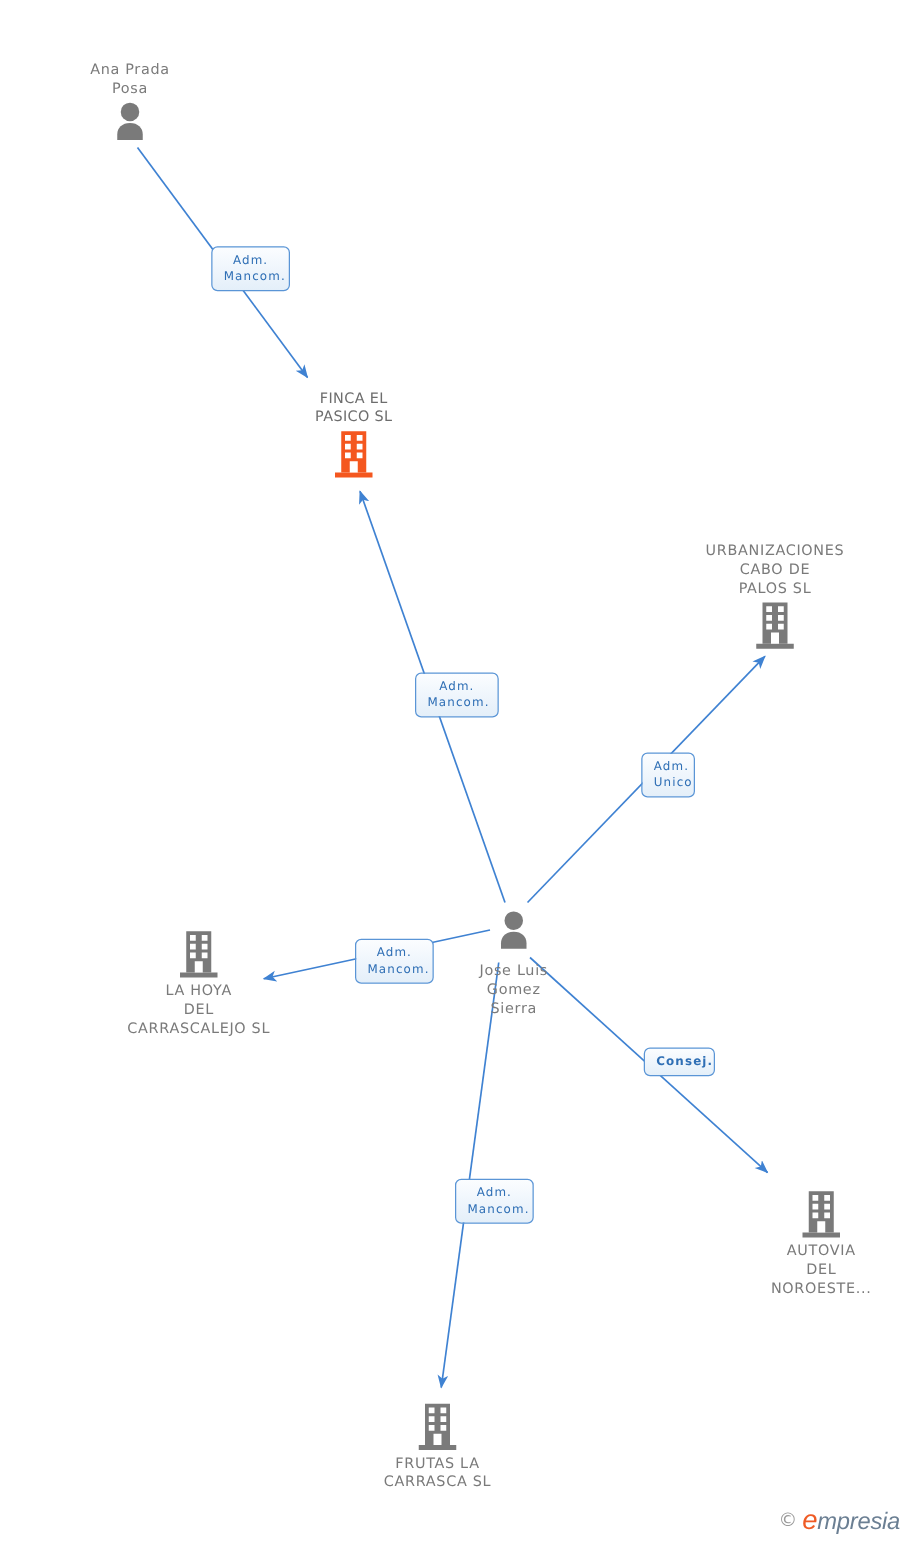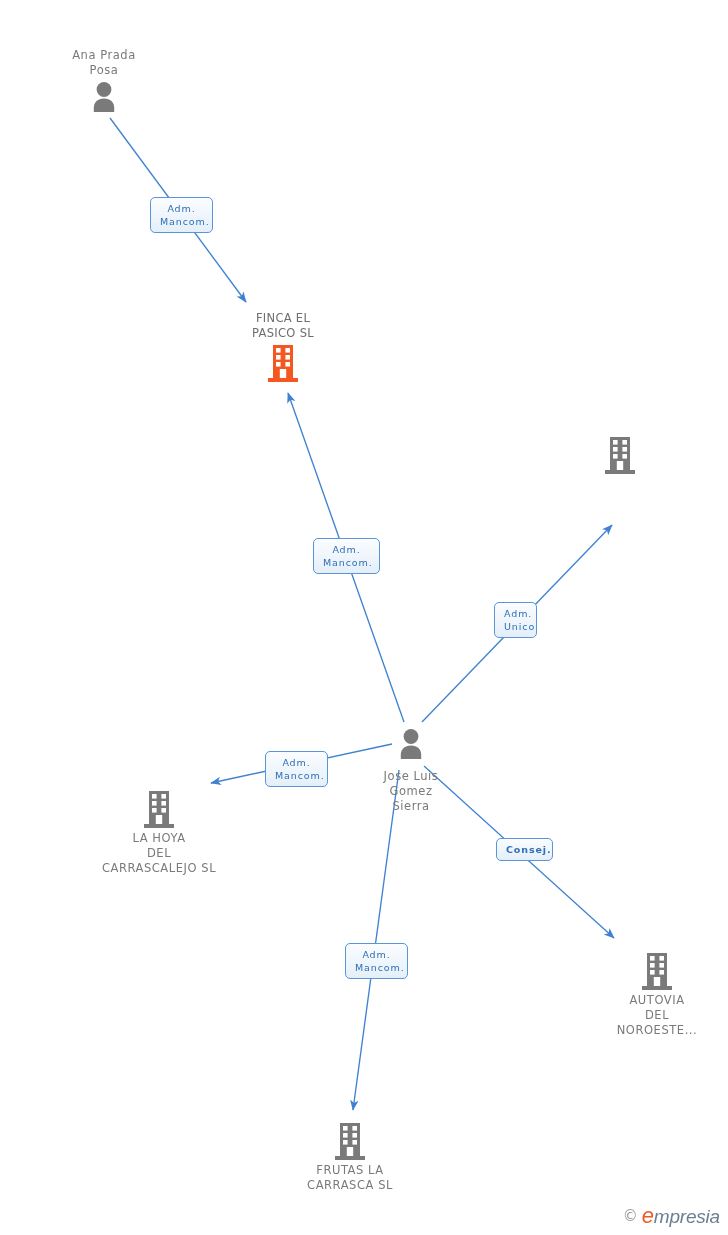--- a/index.html
+++ b/index.html
@@ -66,20 +66,21 @@
     border-radius: 5px;
     background: linear-gradient(to bottom, #fbfdff 0%, #eef5fc 55%, #e4eff9 100%);
     color: #2f6fb5;
     font-size: 9.5px;
     letter-spacing: 0.9px;
     text-align: center;
     line-height: 13px;
     padding: 4px 9px;
     white-space: pre-line;
     box-sizing: border-box;
+    margin-left: 19px;
   }
 
   
   #watermark {
     position: absolute;
     right: 8px;
     bottom: 8px;
     display: flex;
     align-items: center;
     gap: 4px;
@@ -148,20 +149,23 @@
               <rect x="9" y="12" width="4.6" height="4.6"></rect>
               <rect x="18.4" y="12" width="4.6" height="4.6"></rect>
               <rect x="9" y="19" width="4.6" height="4.6"></rect>
               <rect x="18.4" y="19" width="4.6" height="4.6"></rect>
               <rect x="12.8" y="26" width="6.4" height="9"></rect>
             </g>
           </svg>
         </span>
       </div>
       <div class="node label-above" style="left: 620px; top: 433px;">
+        <div class="node-label">URBANIZACIONES
+CABO DE
+PALOS SL</div>
         <span class="icon-wrap">
           <svg class="node-icon" width="32" height="40" viewBox="0 0 32 40" xmlns="http://www.w3.org/2000/svg" aria-hidden="true">
             <rect x="6" y="2" width="20" height="33" fill="#7a7a7a"></rect>
             <rect x="1" y="35" width="30" height="4" fill="#7a7a7a"></rect>
             <g fill="#ffffff">
               <rect x="9" y="5" width="4.6" height="4.6"></rect>
               <rect x="18.4" y="5" width="4.6" height="4.6"></rect>
               <rect x="9" y="12" width="4.6" height="4.6"></rect>
               <rect x="18.4" y="12" width="4.6" height="4.6"></rect>
               <rect x="9" y="19" width="4.6" height="4.6"></rect>
@@ -175,21 +179,21 @@
         <span class="icon-wrap">
           <svg class="node-icon" width="30" height="34" viewBox="0 0 30 34" xmlns="http://www.w3.org/2000/svg" aria-hidden="true">
             <circle cx="15" cy="9.5" r="7.4" fill="#7a7a7a"></circle>
             <path d="M15 18.4c-6.3 0-10.2 3.9-10.2 9.1V32h20.4v-4.5c0-5.2-3.9-9.1-10.2-9.1z" fill="#7a7a7a"></path>
           </svg>
         </span>
         <div class="node-label">Jose Luis
 Gomez
 Sierra</div>
       </div>
-      <div class="node label-below" style="left: 159px; top: 789px;">
+      <div class="node label-below" style="left: 159px; top: 743px;">
         <span class="icon-wrap">
           <svg class="node-icon" width="32" height="40" viewBox="0 0 32 40" xmlns="http://www.w3.org/2000/svg" aria-hidden="true">
             <rect x="6" y="2" width="20" height="33" fill="#7a7a7a"></rect>
             <rect x="1" y="35" width="30" height="4" fill="#7a7a7a"></rect>
             <g fill="#ffffff">
               <rect x="9" y="5" width="4.6" height="4.6"></rect>
               <rect x="18.4" y="5" width="4.6" height="4.6"></rect>
               <rect x="9" y="12" width="4.6" height="4.6"></rect>
               <rect x="18.4" y="12" width="4.6" height="4.6"></rect>
               <rect x="9" y="19" width="4.6" height="4.6"></rect>

